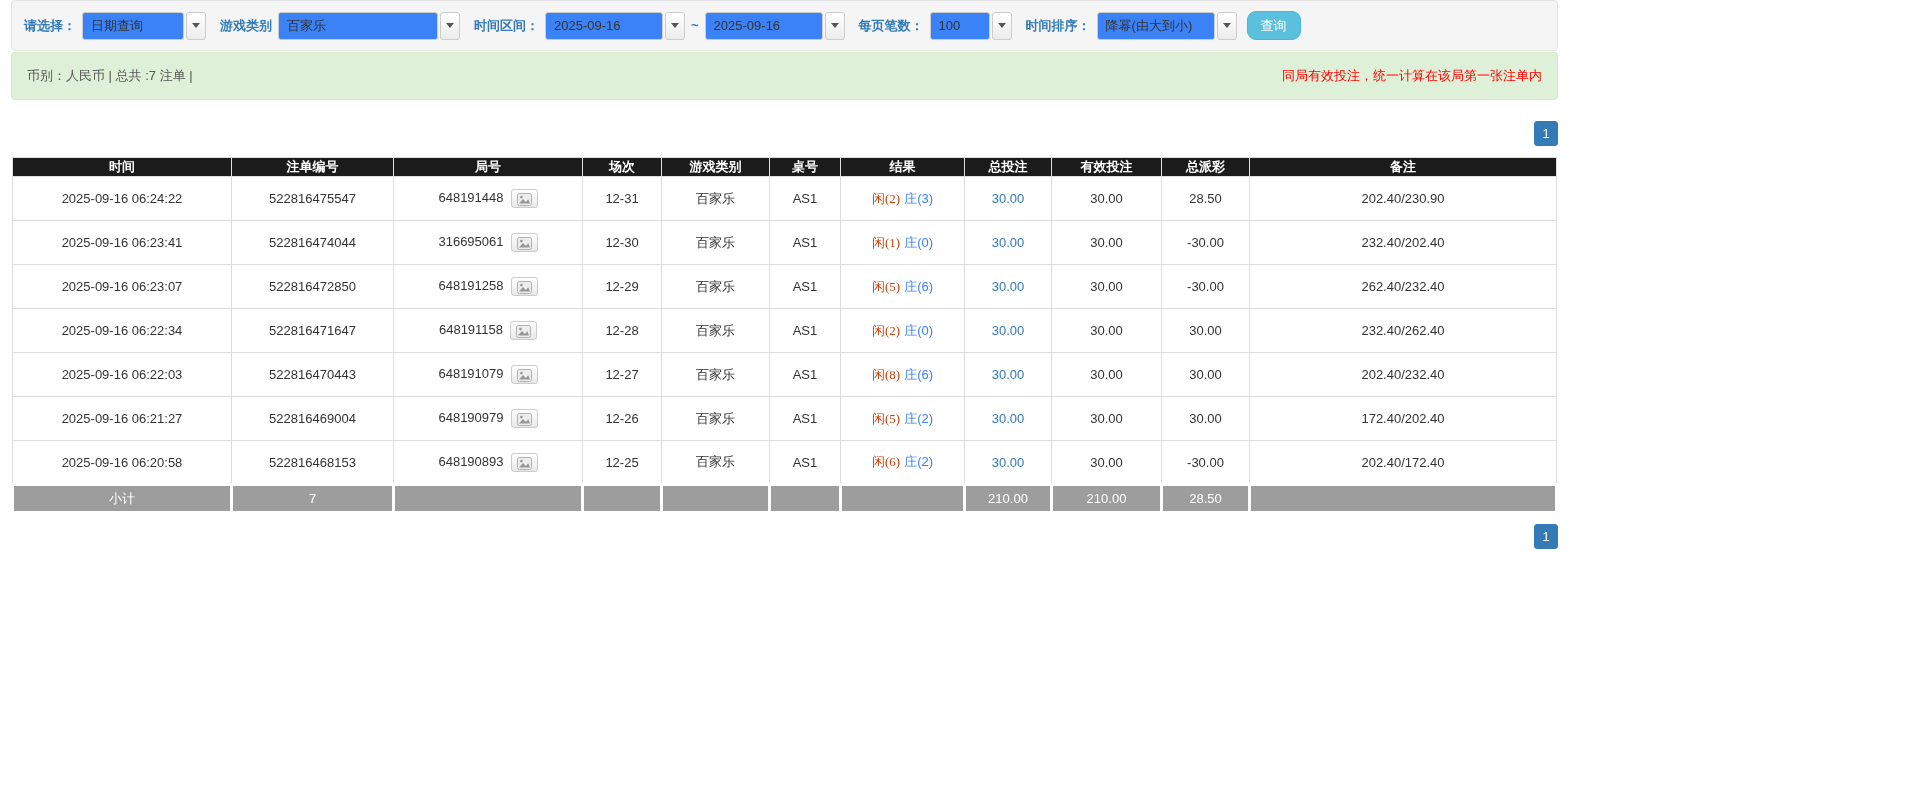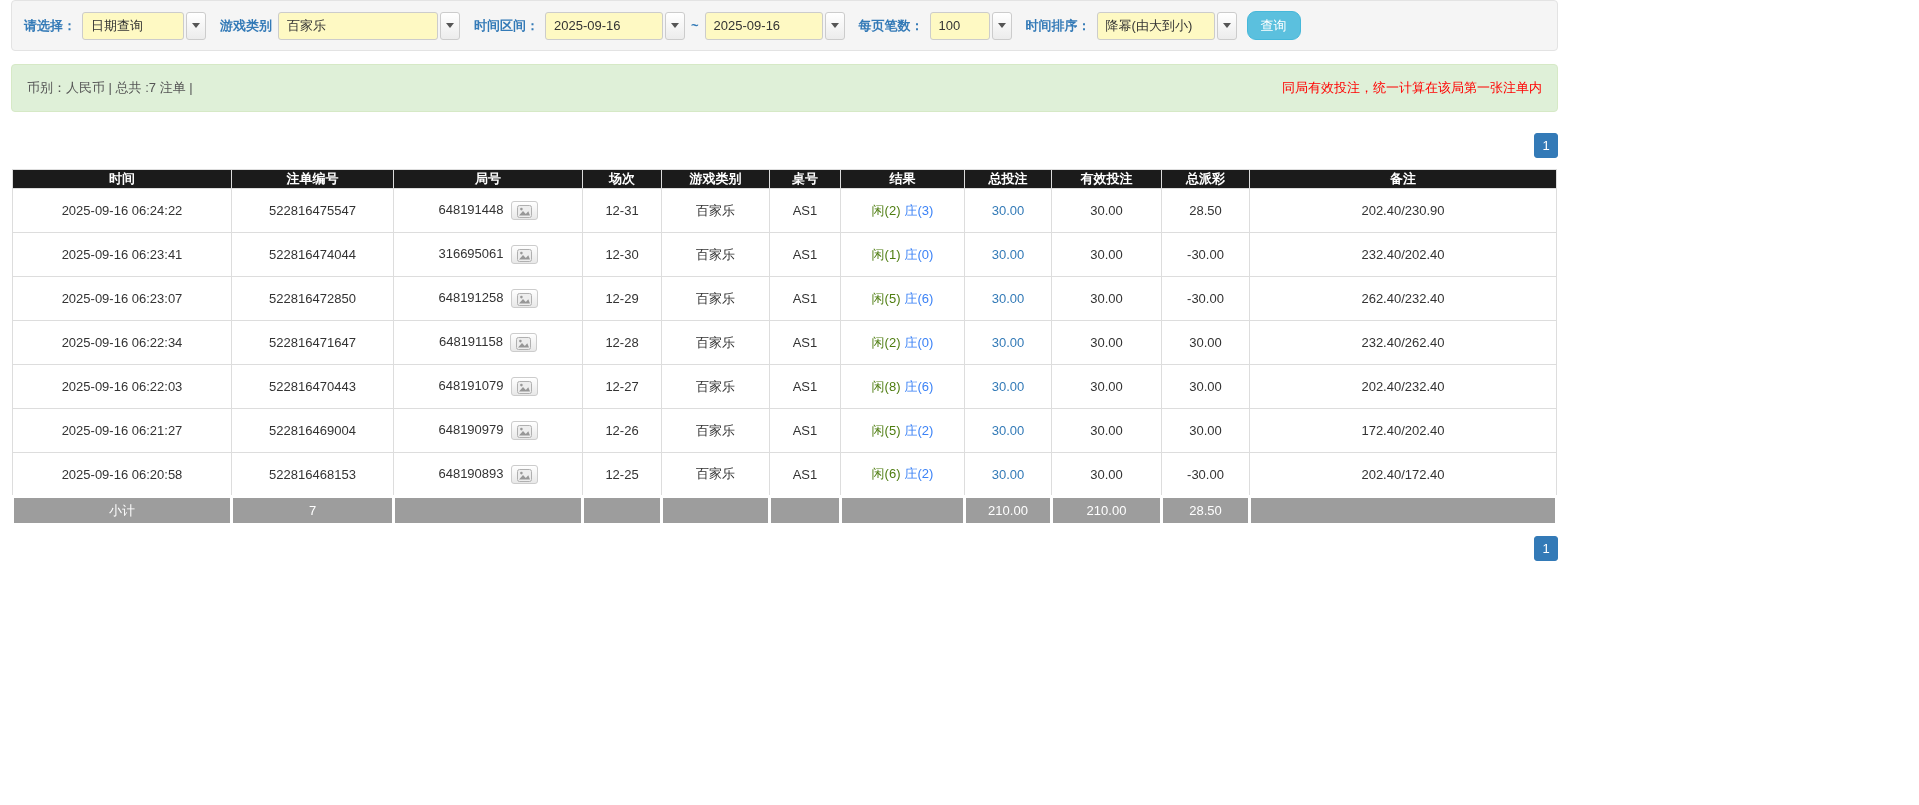--- a/index.html
+++ b/index.html
@@ -26,21 +26,21 @@
     align-items: center;
     white-space: nowrap;
   }
   .flabel { color: #337ab7; font-weight: bold; margin: 0 6px 0 14px; }
   .flabel:first-child { margin-left: 0; }
   .combo { display: inline-flex; align-items: stretch; }
   .combo input {
     height: 28px;
     border: 1px solid #ccc;
     border-radius: 3px;
-    background: #fef9c3;
+    background: #3b82f6;
     padding: 0 8px;
     font-size: 13px;
     font-family: inherit;
     color: #333;
     outline: none;
   }
   .combo-arrow {
     width: 20px; height: 28px;
     margin-left: 2px;
     border: 1px solid #ccc;
@@ -66,21 +66,21 @@
     border: 1px solid #46b8da;
     border-radius: 9px;
     color: #fff;
     font-size: 13px;
     font-family: inherit;
     cursor: pointer;
   }
 
   
   .summary-bar {
-    margin-top: 13px;
+    margin-top: 1px;
     background: #dff0d8;
     border: 1px solid #d6e9c6;
     border-radius: 4px;
     padding: 14px 15px;
     display: flex;
     justify-content: space-between;
     align-items: center;
   }
   .summary-left { color: #555; }
   .summary-right { color: #ff0000; }
@@ -124,21 +124,21 @@
   }
   table.records tfoot td {
     background: #9d9d9d;
     color: #fff;
     height: 28px;
     text-align: center;
     border: 3px solid #ffffff;
     font-size: 13px;
     padding: 0 4px;
   }
-  .player { color: #4d7c0f; }
+  .player { color: #c2410c; font-family: Liberation Serif, serif; }
   .banker { color: #3b82f6; margin-left: 4px; }
   .bet-link { color: #337ab7; cursor: pointer; text-decoration: none; }
   td.neg { color: #ff0000; }
   .round-btn {
     margin-left: 7px;
     border: 1px solid #ccc;
     border-radius: 3px;
     background: linear-gradient(#ffffff, #e8e8e8);
     padding: 3px 5px 1px 5px;
     cursor: pointer;

